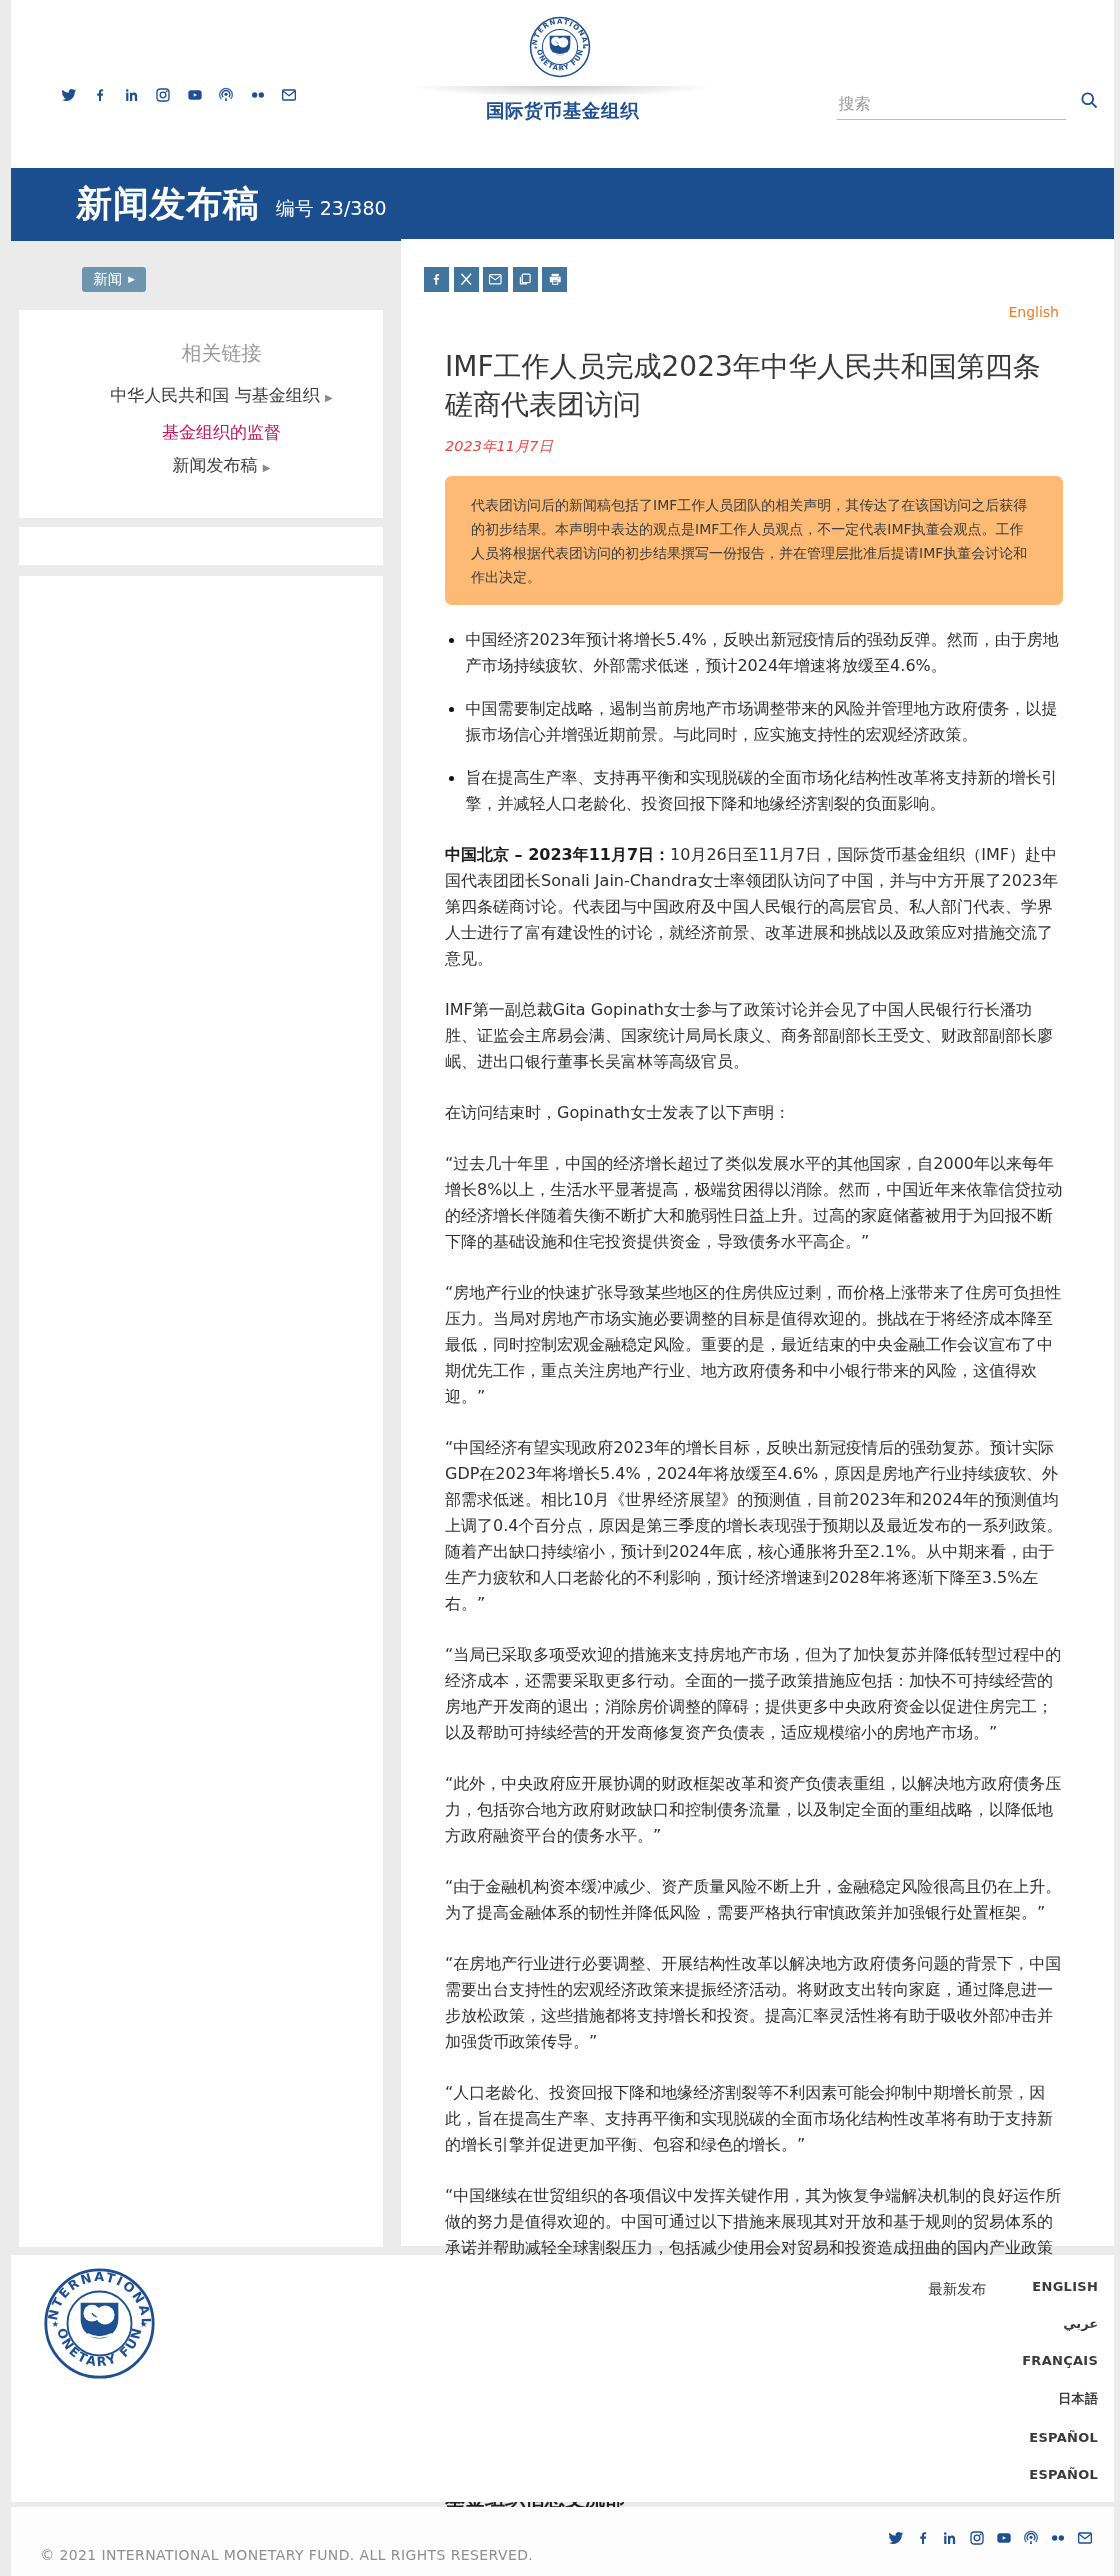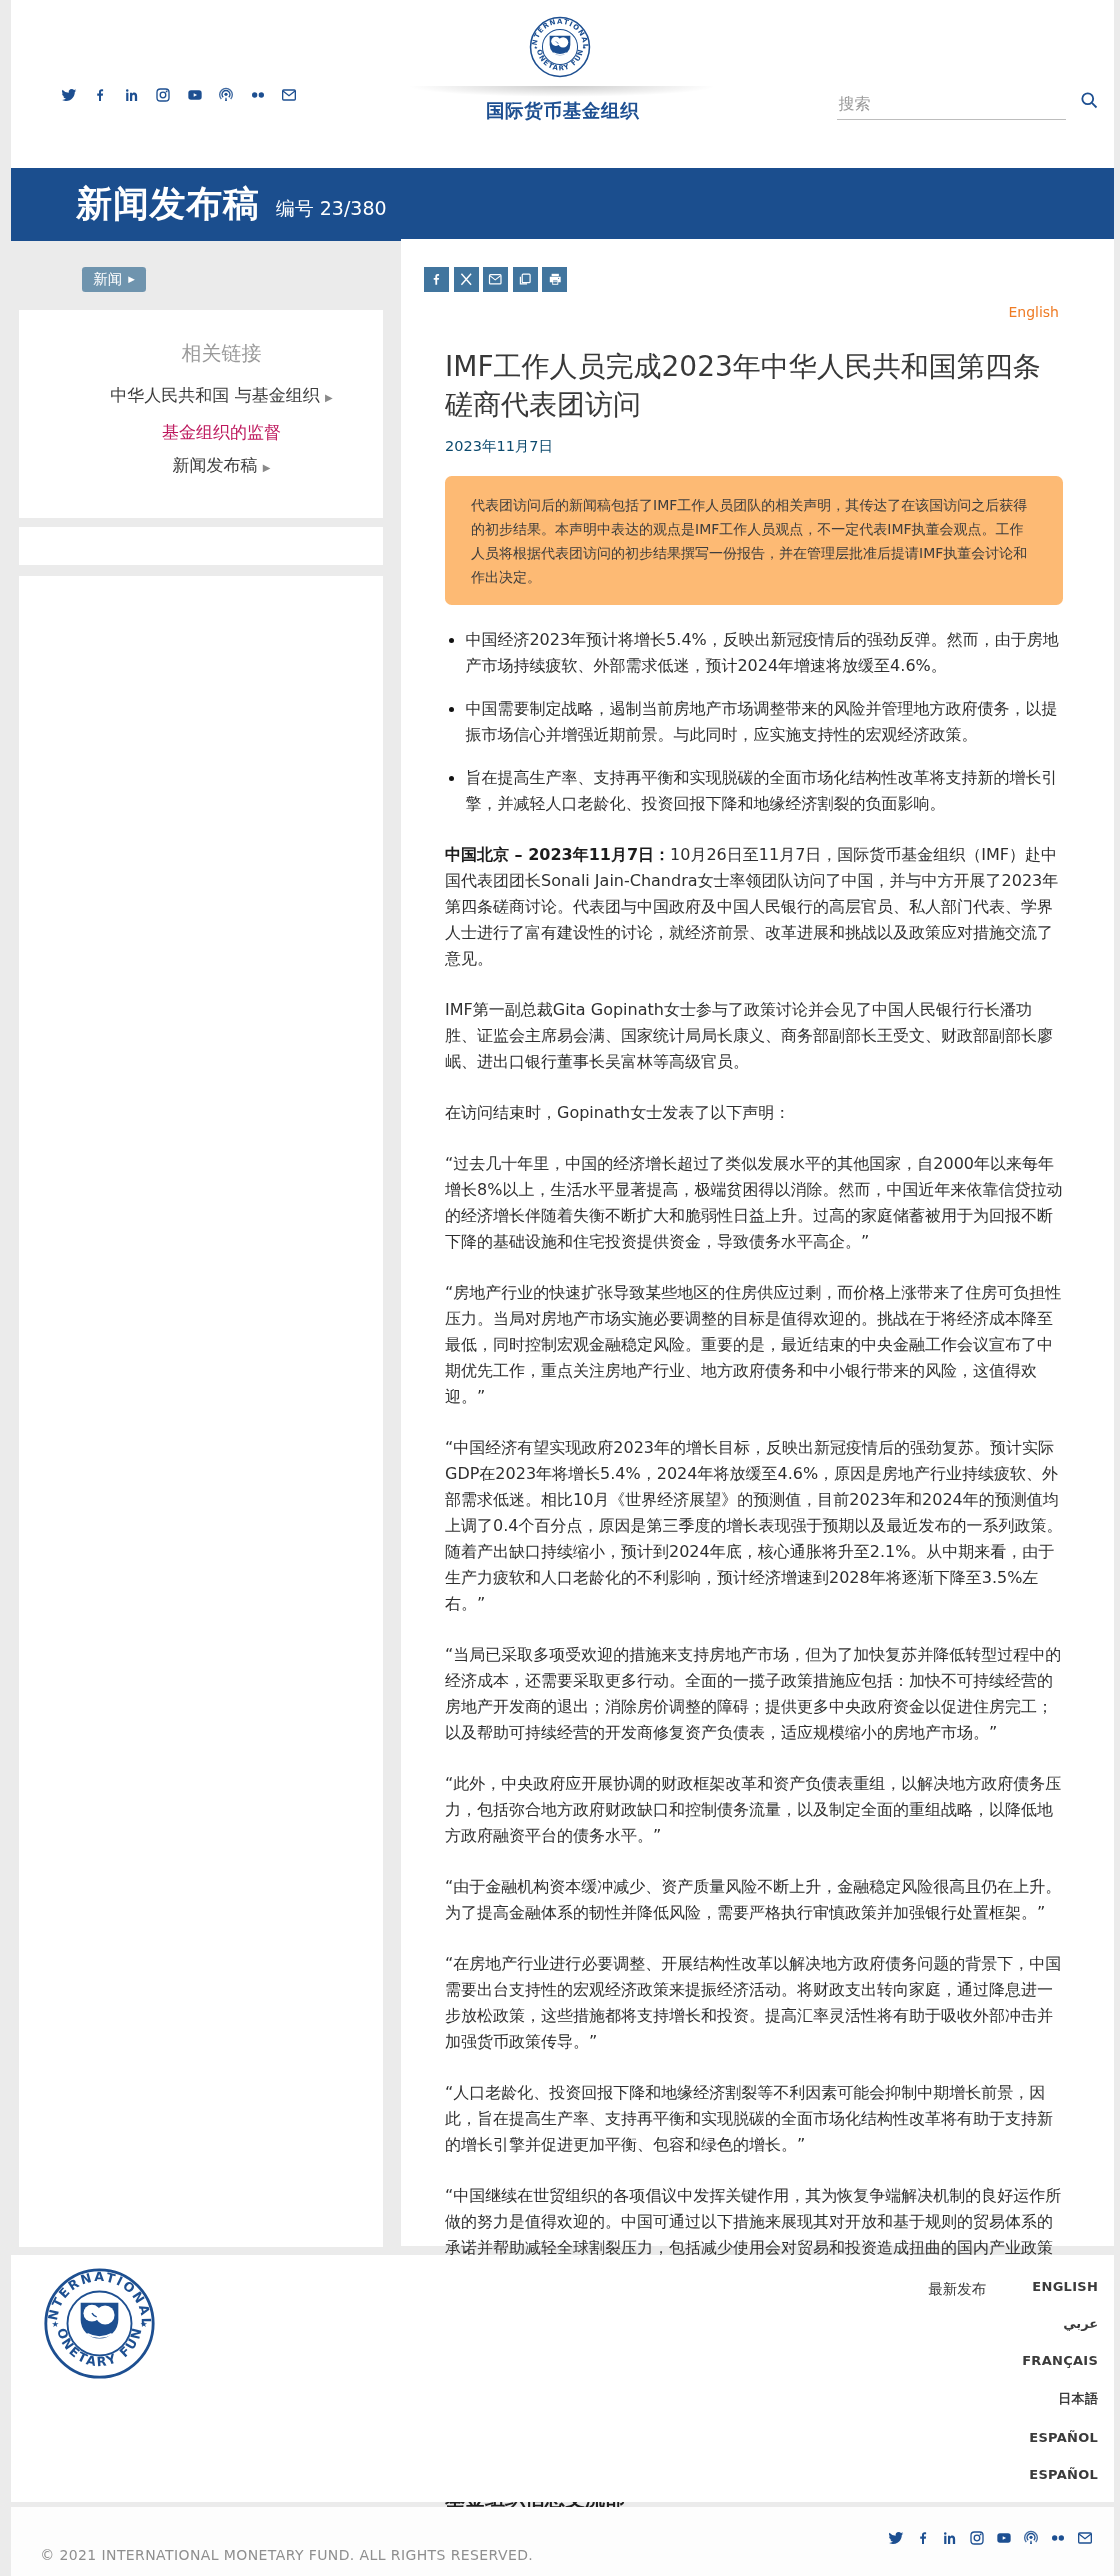--- a/index.html
+++ b/index.html
@@ -47,21 +47,21 @@
 
   
   .main-card { position:absolute; left:401px; top:239px; width:713px; height:2007px; background:#fff; }
   .share-row { position:absolute; left:23px; top:28px; display:flex; gap:4.6px; }
   .share-tile { width:25px; height:25px; background:#41759e; color:#fff; display:flex; align-items:center;
     justify-content:center; cursor:pointer; }
   .share-tile svg { width:14.5px; height:14.5px; }
   .lang-link { position:absolute; right:55px; top:65px; color:#ef7b24; font-size:14px; cursor:pointer; }
   .article-body { padding:109px 51px 0 44px; }
   .article-title { font-size:28px; line-height:38px; color:#383838; font-weight:500; max-width:633px; }
-  .article-date { margin-top:13px; font-size:14.5px; color:#0c4a6e; }
+  .article-date { margin-top:13px; font-size:14.5px; color:#ef4444;font-style:italic; }
   .disclaimer { margin-top:20px; background:#fdba74; border-radius:6.6px; padding:16.5px 26px;
     font-size:14px; line-height:24px; color:#3d3d3d; }
   .bullets { margin-top:22.4px; list-style:none; }
   .bullets li { position:relative; padding-left:20.4px; font-size:16px; line-height:26px; color:#2f2f2f; margin-bottom:17px; }
   .bullets li::before { content:""; position:absolute; left:4px; top:10.5px; width:5.3px; height:5.3px;
     border-radius:50%; background:#111; }
   .para { font-size:16px; line-height:26px; color:#2f2f2f; margin-top:25px; }
   .para b { color:#1c1c1c; }
   .dept-heading { margin-top:44px; font-size:20px; font-weight:bold; color:#1f1f1f; }
   .dept-rule { margin-top:10.5px; height:2px; background:#e5e5e5; }

